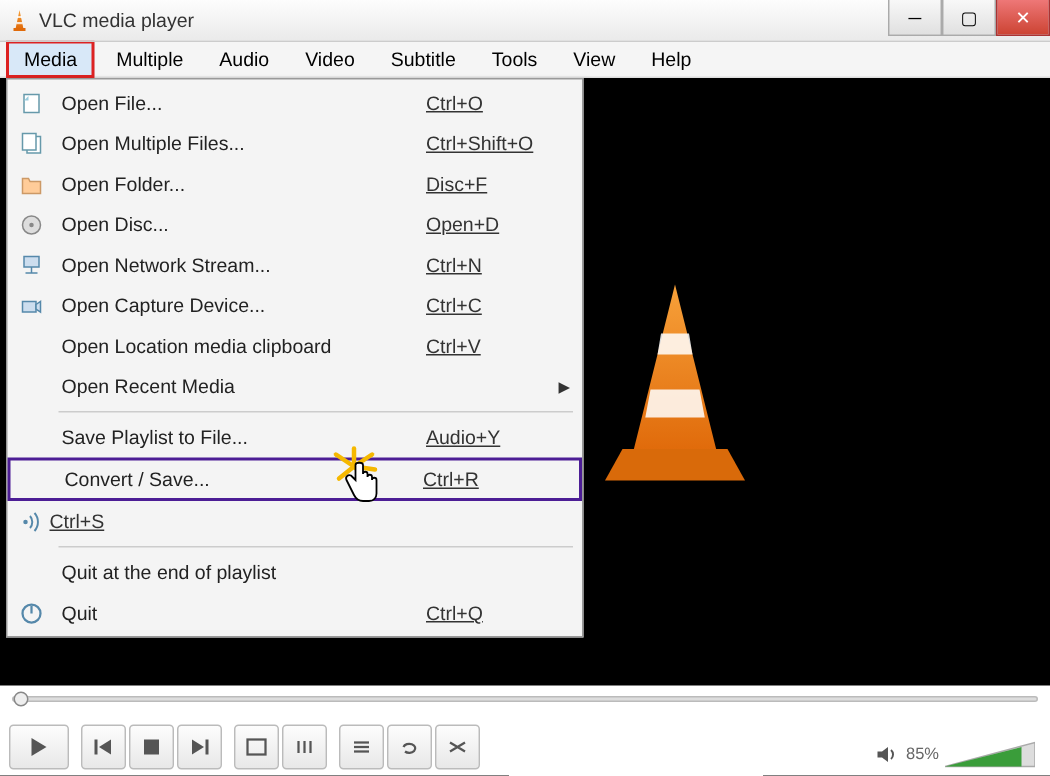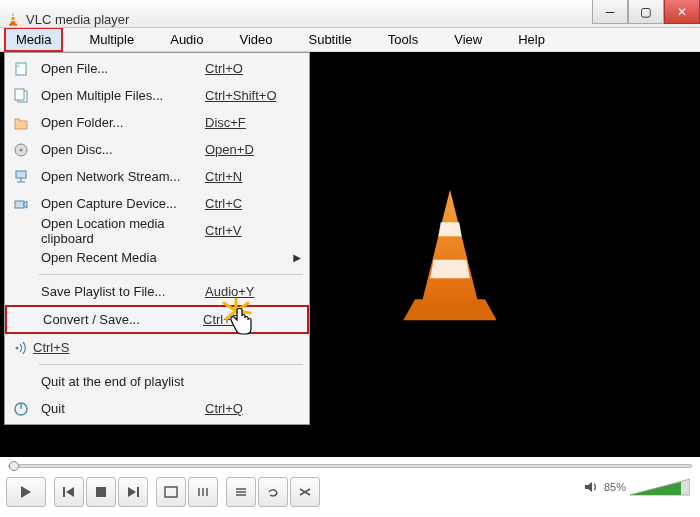--- a/index.html
+++ b/index.html
@@ -1,56 +1,56 @@
 <!DOCTYPE html>
 <html><head>
 <meta charset="utf-8">
 <style>
 * { box-sizing: border-box; margin: 0; padding: 0; font-family: "Segoe UI", Tahoma, sans-serif; }
 body { width: 700px; height: 517px; overflow: hidden; background: #fff; position: relative; }
 
 
-.titlebar { height: 28px; background: linear-gradient(#fdfdfd,#eaeaea); border-bottom: 1px solid #ccc; display: flex; align-items: flex-end; padding: 0 6px; position: relative; }
+.titlebar { height: 28px; background: linear-gradient(#fdfdfd,#eaeaea); border-bottom: 1px solid #ccc; display: flex; align-items: center; padding: 0 6px; position: relative; }
 .title-cone { width: 14px; height: 16px; margin-right: 6px; }
 .title-text { font-size: 13px; color: #333; }
 .win-controls { position: absolute; right: 0; top: 0; display: flex; height: 24px; }
 .win-btn { width: 36px; display: flex; align-items: center; justify-content: center; border: 1px solid #aaa; border-top: none; background: linear-gradient(#f8f8f8,#e0e0e0); font-size: 12px; }
 .win-close { background: linear-gradient(#e77,#c43); color: #fff; border-color: #a33; }
 
 
-.menubar { height: 24px; background: #f5f5f5; border-bottom: 1px solid #ddd; display: flex; align-items: center; font-size: 13px; padding-left: 4px; gap: 16px; }
+.menubar { height: 24px; background: #f5f5f5; border-bottom: 1px solid #ddd; display: flex; align-items: center; font-size: 13px; padding-left: 4px; gap: 4px; }
 .menu-item { padding: 3px 10px; cursor: default; }
 .menu-item.active { border: 2px solid #d22; background: #d8e8f8; }
 
 
 .video-area { position: absolute; top: 52px; left: 0; right: 0; bottom: 60px; background: #000; display: flex; align-items: center; justify-content: center; }
 .big-cone { width: 120px; height: 140px; position: relative; margin-left: 200px; }
 
 
-.dropdown { position: absolute; top: 52px; left: 4px; width: 306px; background: #f4f4f4; border: 1px solid #999; box-shadow: 2px 3px 6px rgba(0,0,0,0.3); font-size: 13px; z-index: 10; padding: 2px 0; }
+.dropdown { position: absolute; top: 52px; left: 4px; width: 385px; background: #f4f4f4; border: 1px solid #999; box-shadow: 2px 3px 6px rgba(0,0,0,0.3); font-size: 13px; z-index: 10; padding: 2px 0; }
 .dd-row { display: flex; align-items: center; height: 27px; padding: 0 4px; position: relative; }
 .dd-icon { width: 24px; display: flex; align-items: center; justify-content: center; }
 .dd-icon svg { width: 16px; height: 16px; }
 .dd-label { flex: 1; padding-left: 8px; color: #222; }
 .dd-shortcut { width: 100px; text-align: left; color: #333; padding-right: 8px; text-decoration: underline; }
 .dd-sep { height: 1px; background: #ccc; margin: 3px 6px 3px 34px; }
-.dd-row.highlight { border: 2px solid #b91c1c; height: 29px; }
+.dd-row.highlight { border: 2px solid #4c1d95; height: 29px; }
 .dd-row.highlight .dd-label, .dd-row.highlight .dd-shortcut { font-weight: 500; }
 .submenu-arrow { position: absolute; right: 8px; font-size: 10px; color: #333; }
 
 
 .cursor-img { position: absolute; left: 228px; top: 307px; z-index: 20; pointer-events: none; }
 .sparkle { position: absolute; left: 218px; top: 297px; z-index: 19; width: 36px; height: 28px; pointer-events: none; }
 
 
 .seekbar { position: absolute; left: 8px; right: 8px; bottom: 46px; height: 10px; display: flex; align-items: center; }
 .seek-track { flex: 1; height: 4px; background: #ddd; border: 1px solid #bbb; border-radius: 2px; position: relative; }
 .seek-thumb { position: absolute; left: 0; top: -4px; width: 10px; height: 10px; background: #eee; border: 1px solid #888; border-radius: 50%; }
 
-.controls { position: absolute; left: 6px; right: 6px; bottom: 4px; height: 36px; display: flex; align-items: flex-start; gap: 4px; }
+.controls { position: absolute; left: 6px; right: 6px; bottom: 4px; height: 36px; display: flex; align-items: flex-end; gap: 4px; }
 .ctrl-btn { height: 30px; min-width: 30px; border: 1px solid #bbb; background: linear-gradient(#fdfdfd,#e8e8e8); border-radius: 3px; display: flex; align-items: center; justify-content: center; font-size: 13px; color: #555; }
 .ctrl-btn.play { width: 40px; }
 .ctrl-group { display: flex; gap: 2px; margin-left: 4px; }
 .spacer-flex { flex: 1; }
 .vol-wrap { display: flex; align-items: center; gap: 4px; margin-right: 4px; }
 .vol-text { font-size: 11px; color: #666; }
 .vol-tri { width: 60px; height: 20px; }
 </style>
 </head>
 <body>

